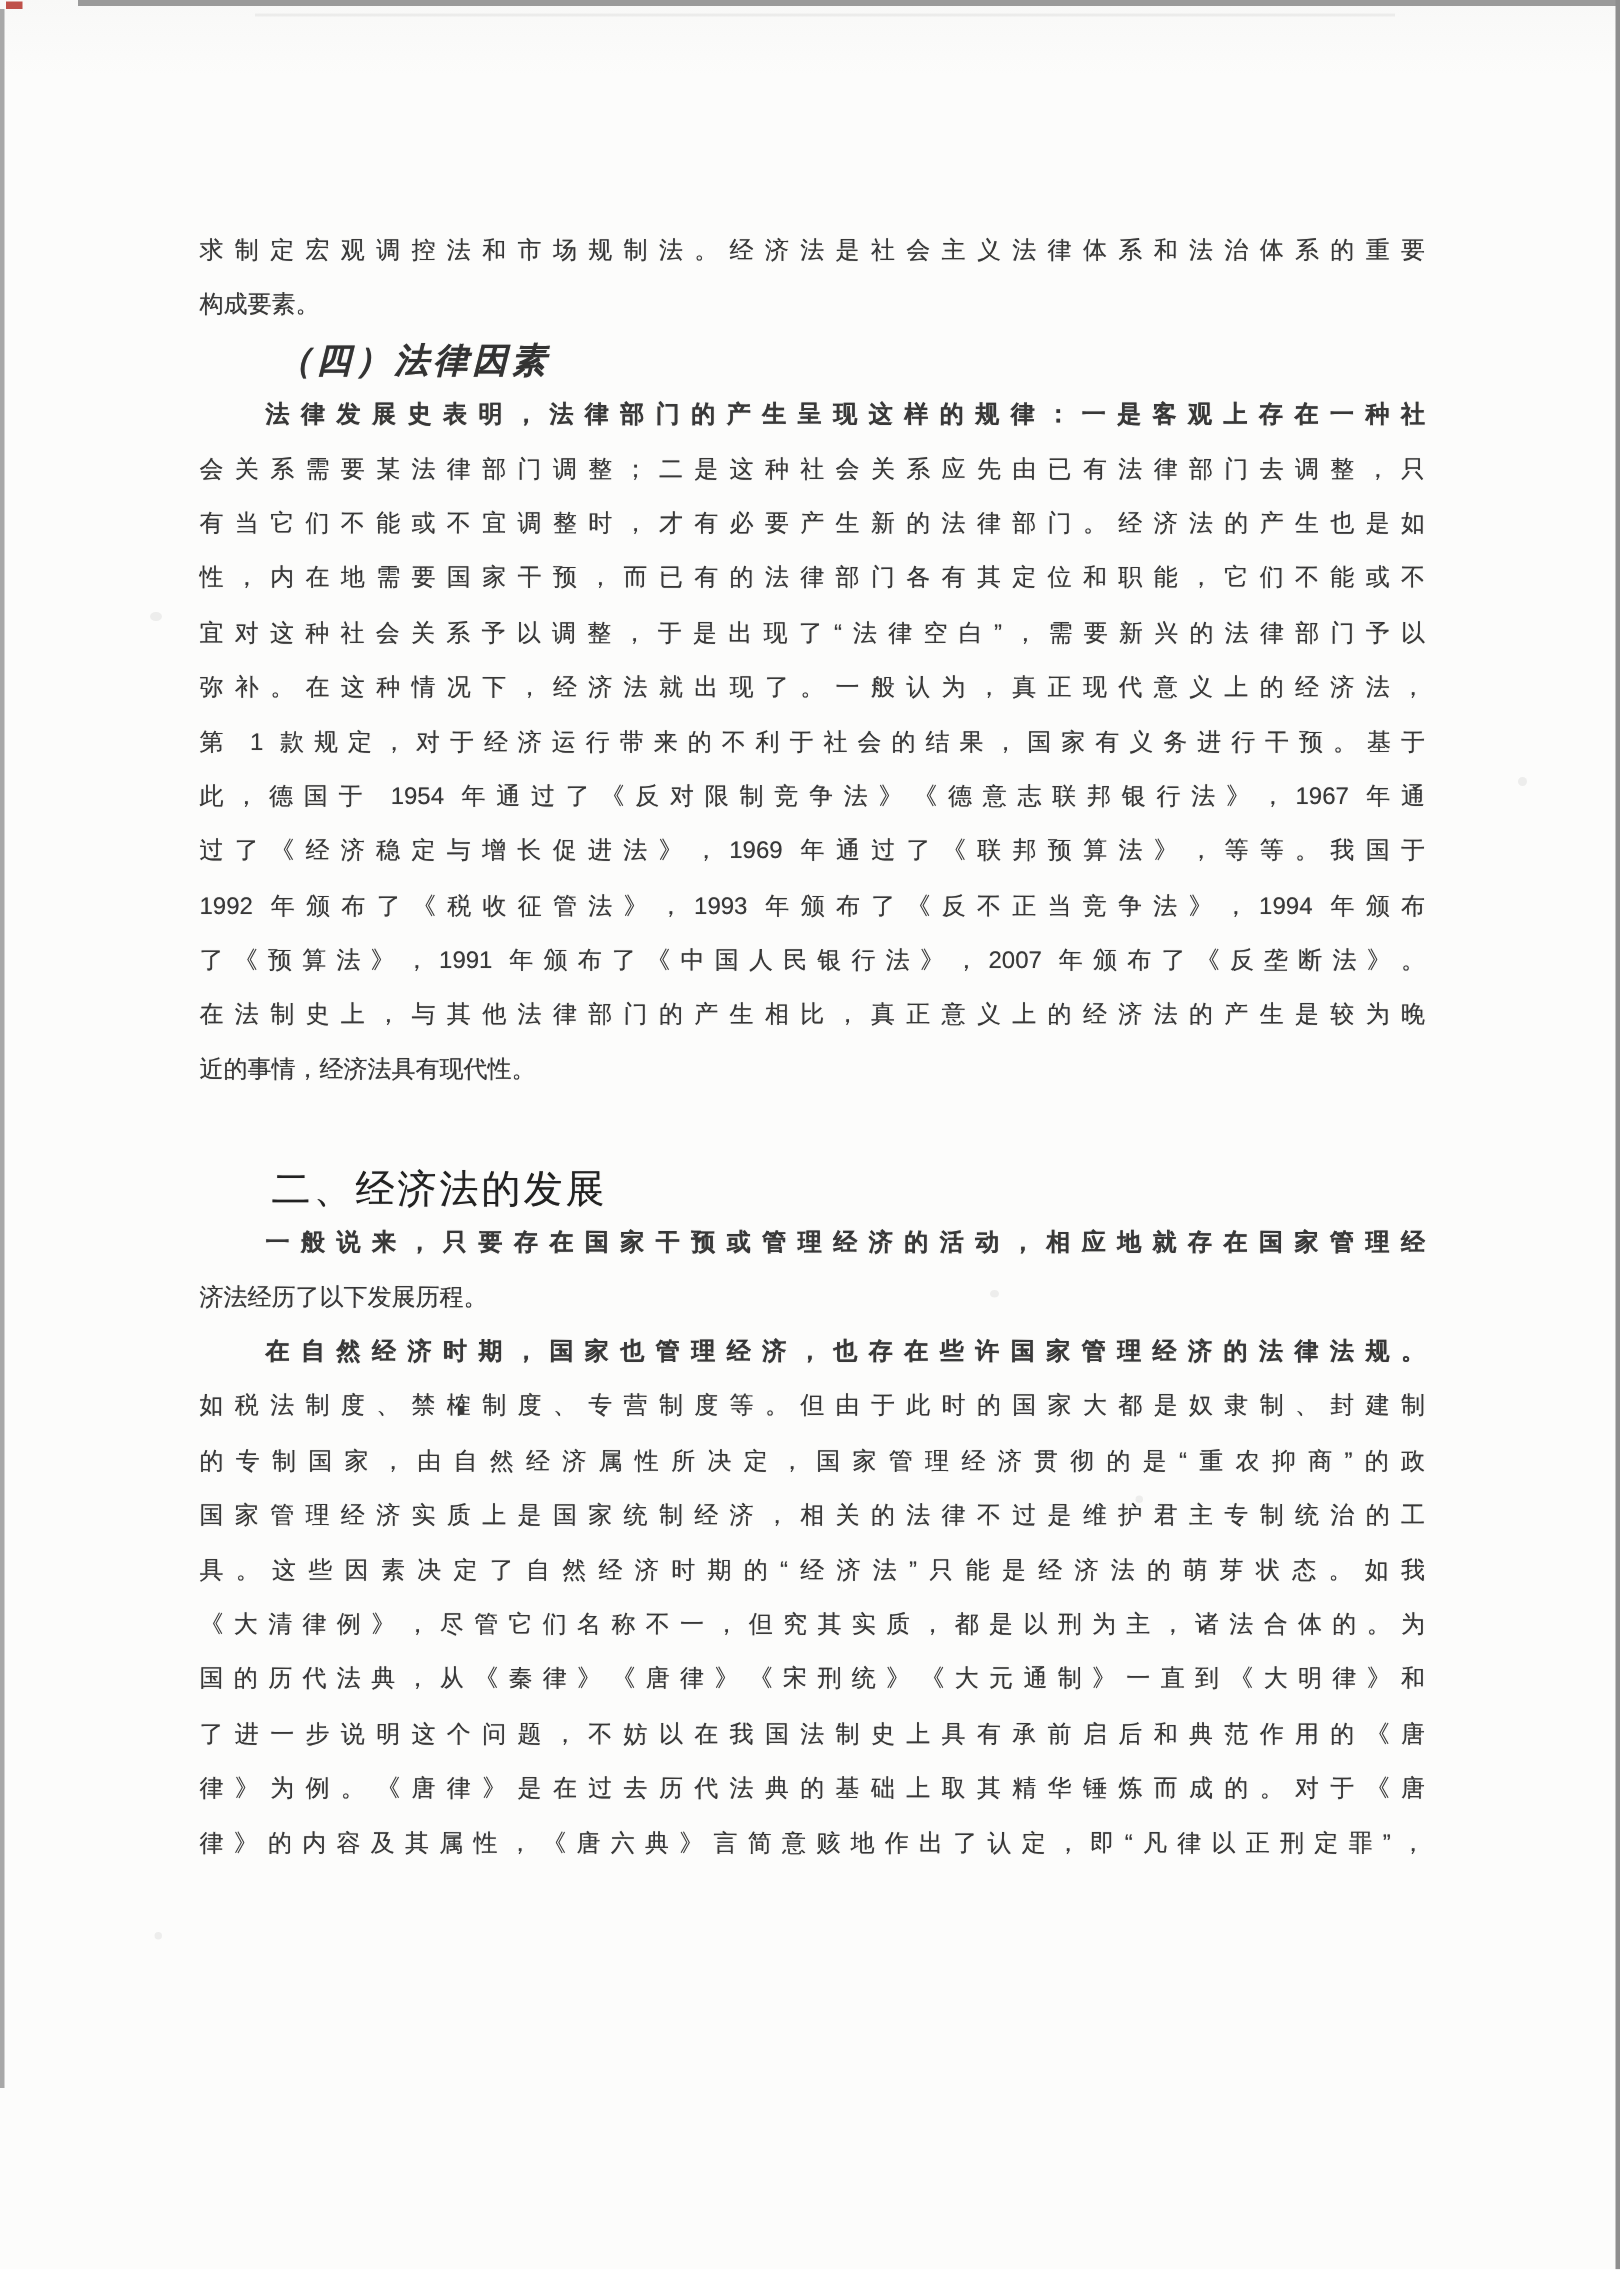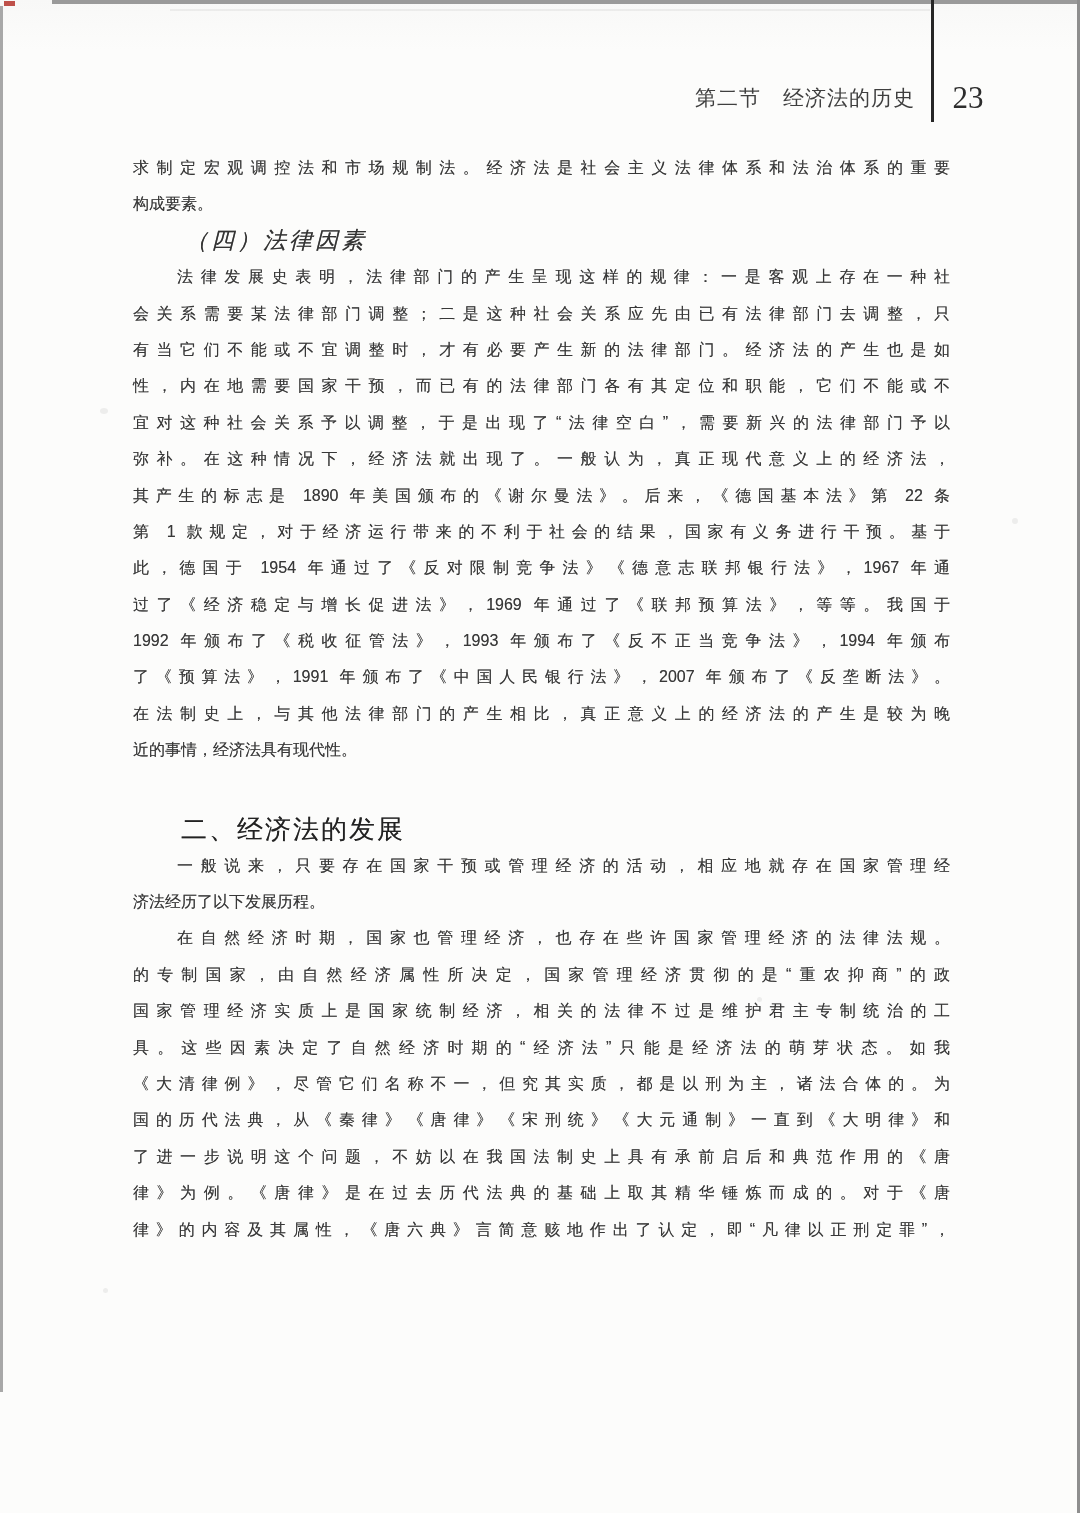--- a/index.html
+++ b/index.html
@@ -34,21 +34,21 @@
   
   .text-flow{position:absolute;left:133px;top:150px;width:817px;}
   .line{
     height:36.4px;line-height:36.4px;
     font-size:16px;color:#383838;
     text-align:justify;text-align-last:justify;text-justify:inter-character;
     text-shadow:0 0 .5px rgba(45,45,45,.55);
     white-space:normal;overflow:visible;
   }
   .line.nostretch{text-align-last:left;}
-  .line.ind{padding-left:44px;}
+  .line.ind{padding-left:44px;font-weight:bold;}
   .blk{margin:0;}
   .sub .line{
     font-family:"Liberation Serif",serif;font-style:italic;
     font-size:23px;letter-spacing:3px;color:#333333;
   }
   .sub .line.ind{padding-left:52px;}
   .h2{margin-top:41px;}
   .h2 .line{
     font-weight:normal;font-size:26px;color:#222222;
     letter-spacing:2px;height:38px;line-height:38px;
@@ -65,59 +65,54 @@
   <div class="edge-left"></div>
   <div class="edge-right"></div>
   <div class="corner-mark"></div>
 
   <div class="speck" style="left:100px;top:408px;width:8px;height:6px;"></div>
   <div class="speck" style="left:1012px;top:518px;width:6px;height:6px;"></div>
   <div class="speck" style="left:660px;top:860px;width:6px;height:5px;"></div>
   <div class="speck" style="left:757px;top:997px;width:5px;height:5px;"></div>
   <div class="speck" style="left:103px;top:1288px;width:5px;height:5px;"></div>
 
-  <div class="running-head">
-    <div class="rh-title">第二节　经济法的历史</div>
-    <div class="rh-bar"></div>
-    <div class="rh-page">23</div>
-  </div>
 
   <div class="text-flow">
       <div class="blk p">
         <div class="line">求制定宏观调控法和市场规制法。经济法是社会主义法律体系和法治体系的重要</div>
         <div class="line nostretch">构成要素。</div>
       </div>
       <div class="blk sub">
         <div class="line nostretch ind">（四）法律因素</div>
       </div>
       <div class="blk p">
         <div class="line ind">法律发展史表明，法律部门的产生呈现这样的规律：一是客观上存在一种社</div>
         <div class="line">会关系需要某法律部门调整；二是这种社会关系应先由已有法律部门去调整，只</div>
         <div class="line">有当它们不能或不宜调整时，才有必要产生新的法律部门。经济法的产生也是如</div>
         <div class="line">性，内在地需要国家干预，而已有的法律部门各有其定位和职能，它们不能或不</div>
         <div class="line">宜对这种社会关系予以调整，于是出现了“法律空白”，需要新兴的法律部门予以</div>
         <div class="line">弥补。在这种情况下，经济法就出现了。一般认为，真正现代意义上的经济法，</div>
-        <div class="line">其产生的标志是 1890 年美国颁布的《谢尔曼法》。后来，《德国基本法》第 22 条</div>
         <div class="line">第 1 款规定，对于经济运行带来的不利于社会的结果，国家有义务进行干预。基于</div>
         <div class="line">此，德国于 1954 年通过了《反对限制竞争法》《德意志联邦银行法》，1967 年通</div>
         <div class="line">过了《经济稳定与增长促进法》，1969 年通过了《联邦预算法》，等等。我国于</div>
         <div class="line">1992 年颁布了《税收征管法》，1993 年颁布了《反不正当竞争法》，1994 年颁布</div>
         <div class="line">了《预算法》，1991 年颁布了《中国人民银行法》，2007 年颁布了《反垄断法》。</div>
         <div class="line">在法制史上，与其他法律部门的产生相比，真正意义上的经济法的产生是较为晚</div>
         <div class="line nostretch">近的事情，经济法具有现代性。</div>
       </div>
       <div class="blk h2">
         <div class="line nostretch ind">二、经济法的发展</div>
       </div>
       <div class="blk p">
         <div class="line ind">一般说来，只要存在国家干预或管理经济的活动，相应地就存在国家管理经</div>
         <div class="line nostretch">济法经历了以下发展历程。</div>
       </div>
       <div class="blk p">
         <div class="line ind">在自然经济时期，国家也管理经济，也存在些许国家管理经济的法律法规。</div>
+        <div class="line">如税法制度、禁榷制度、专营制度等。但由于此时的国家大都是奴隶制、封建制</div>
         <div class="line">的专制国家，由自然经济属性所决定，国家管理经济贯彻的是“重农抑商”的政</div>
         <div class="line">国家管理经济实质上是国家统制经济，相关的法律不过是维护君主专制统治的工</div>
         <div class="line">具。这些因素决定了自然经济时期的“经济法”只能是经济法的萌芽状态。如我</div>
         <div class="line">《大清律例》，尽管它们名称不一，但究其实质，都是以刑为主，诸法合体的。为</div>
         <div class="line">国的历代法典，从《秦律》《唐律》《宋刑统》《大元通制》一直到《大明律》和</div>
         <div class="line">了进一步说明这个问题，不妨以在我国法制史上具有承前启后和典范作用的《唐</div>
         <div class="line">律》为例。《唐律》是在过去历代法典的基础上取其精华锤炼而成的。对于《唐</div>
         <div class="line">律》的内容及其属性，《唐六典》言简意赅地作出了认定，即“凡律以正刑定罪”，</div>
       </div>
     </div>

